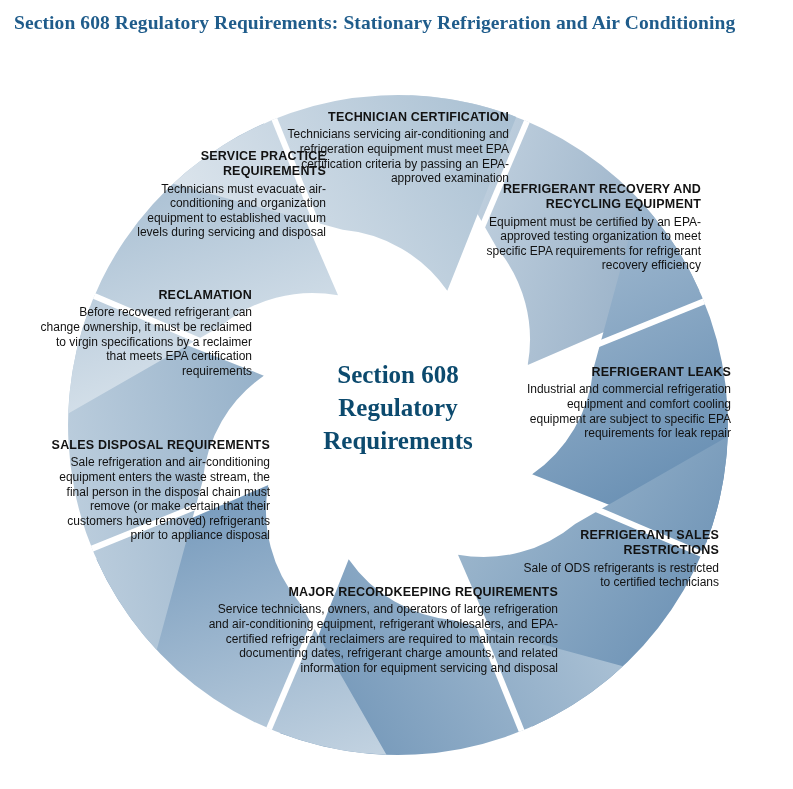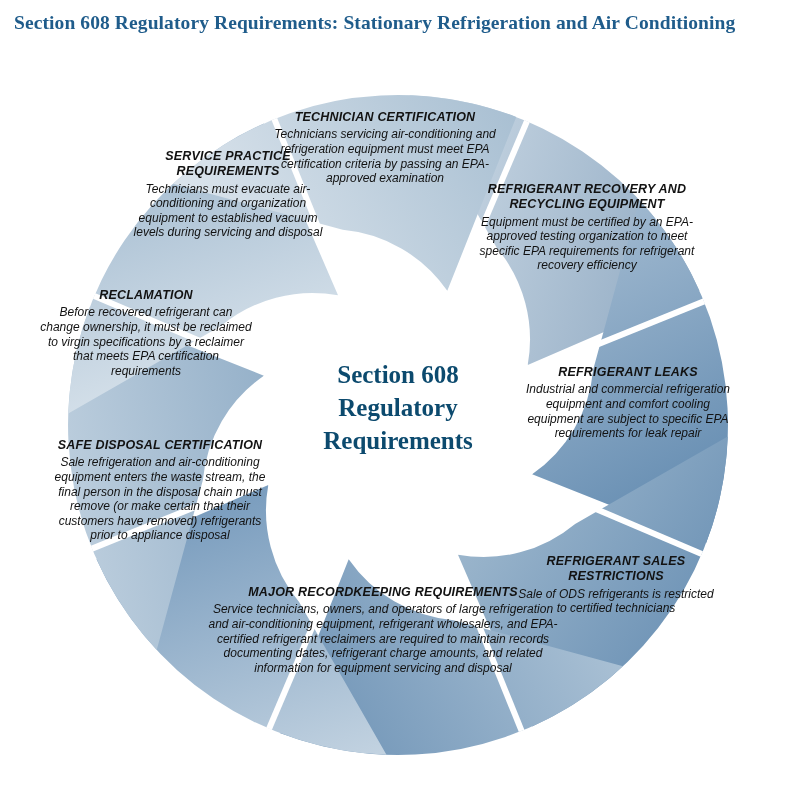--- a/index.html
+++ b/index.html
@@ -53,43 +53,42 @@
     color: #0c4a6e;
     font-family: "Liberation Serif", serif;
     font-weight: bold;
     font-size: 25px;
     line-height: 1.32;
     pointer-events: none;
   }
 
   .seg-text {
     position: absolute;
-    text-align: center;
+    text-align: right;
     color: #121212;
     line-height: 1.22;
     pointer-events: none;
-    font-style: italic;
   }
   .seg-text .t {
     font-weight: bold;
     font-size: 12.5px;
     letter-spacing: 0.2px;
     display: block;
     margin-bottom: 2px;
   }
   .seg-text .b {
     font-size: 12px;
     display: block;
   }
 
   
   #seg-tech        { left: 243px; top: 40px;  width: 248px; }
   #seg-recovery    { left: 455px; top: 112px; width: 228px; }
   #seg-leaks       { left: 507px; top: 295px; width: 206px; }
-  #seg-sales       { left: 495px; top: 484px; width: 206px; }
+  #seg-sales       { left: 495px; top: 458px; width: 206px; }
   #seg-records     { left: 190px; top: 515px; width: 350px; }
   #seg-disposal    { left: 32px;  top: 368px; width: 220px; }
   #seg-reclamation { left: 22px;  top: 218px; width: 212px; }
   #seg-service     { left: 112px; top: 79px;  width: 196px; }
 </style>
 </head>
 <body>
 
 <div id="page-title">Section 608 Regulatory Requirements: Stationary Refrigeration and Air Conditioning</div>
 
@@ -189,21 +188,21 @@
     <span class="t">REFRIGERANT SALES RESTRICTIONS</span>
     <span class="b">Sale of ODS refrigerants is restricted to certified technicians</span>
   </div>
 
   <div class="seg-text" id="seg-records">
     <span class="t">MAJOR RECORDKEEPING REQUIREMENTS</span>
     <span class="b">Service technicians, owners, and operators of large refrigeration and air-conditioning equipment, refrigerant wholesalers, and EPA-certified refrigerant reclaimers are required to maintain records documenting dates, refrigerant charge amounts, and related information for equipment servicing and disposal</span>
   </div>
 
   <div class="seg-text" id="seg-disposal">
-    <span class="t">SAFE DISPOSAL CERTIFICATION</span>
+    <span class="t">SALES DISPOSAL REQUIREMENTS</span>
     <span class="b">Sale refrigeration and air-conditioning equipment enters the waste stream, the final person in the disposal chain must remove (or make certain that their customers have removed) refrigerants prior to appliance disposal</span>
   </div>
 
   <div class="seg-text" id="seg-reclamation">
     <span class="t">RECLAMATION</span>
     <span class="b">Before recovered refrigerant can change ownership, it must be reclaimed to virgin specifications by a reclaimer that meets EPA certification requirements</span>
   </div>
 
   <div class="seg-text" id="seg-service">
     <span class="t">SERVICE PRACTICE REQUIREMENTS</span>

